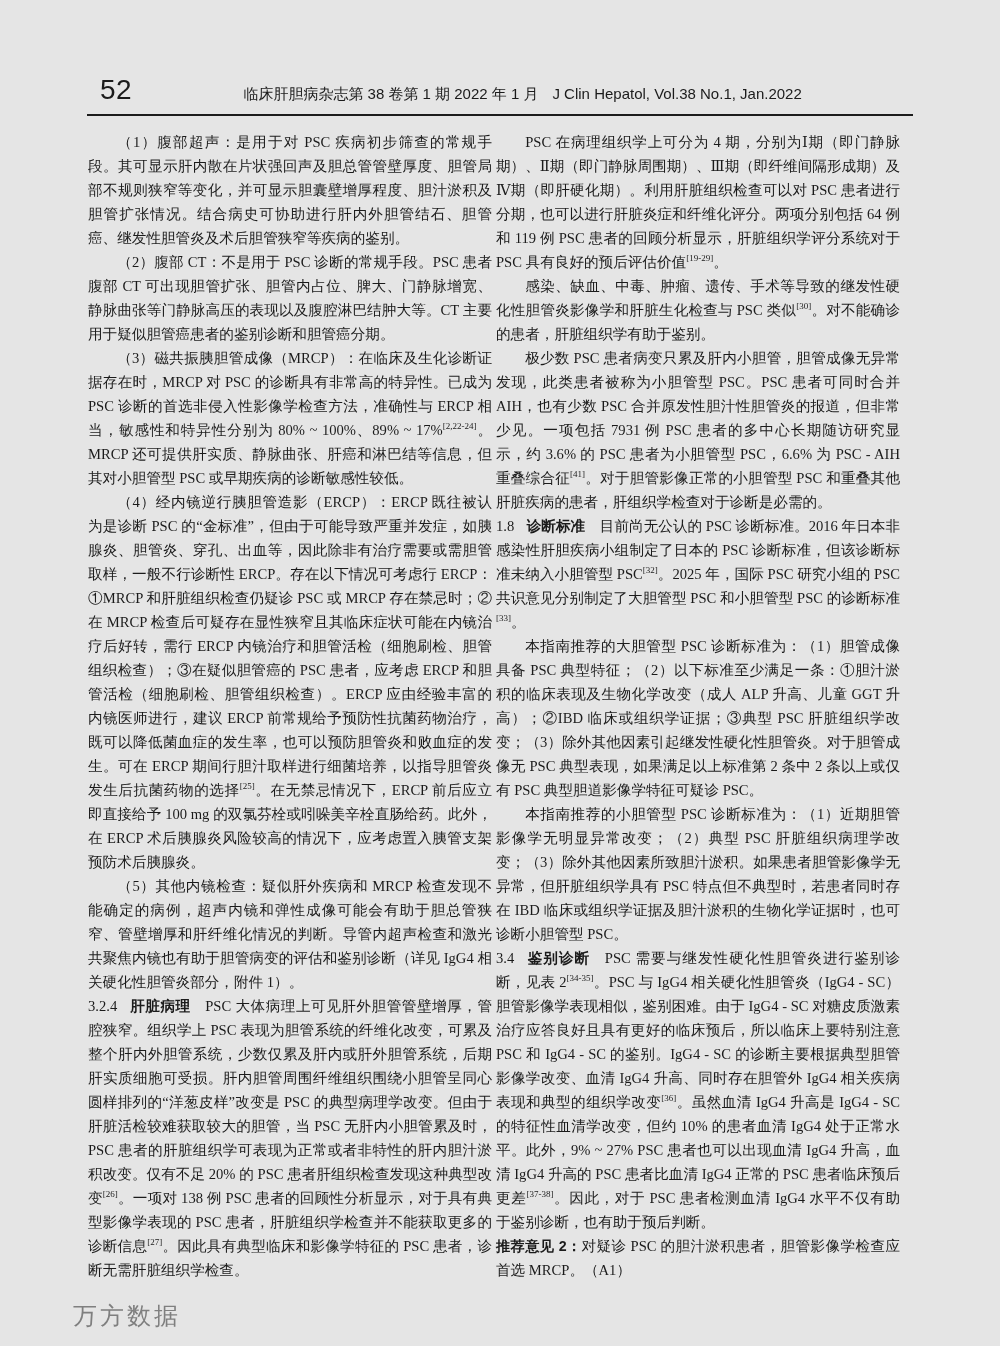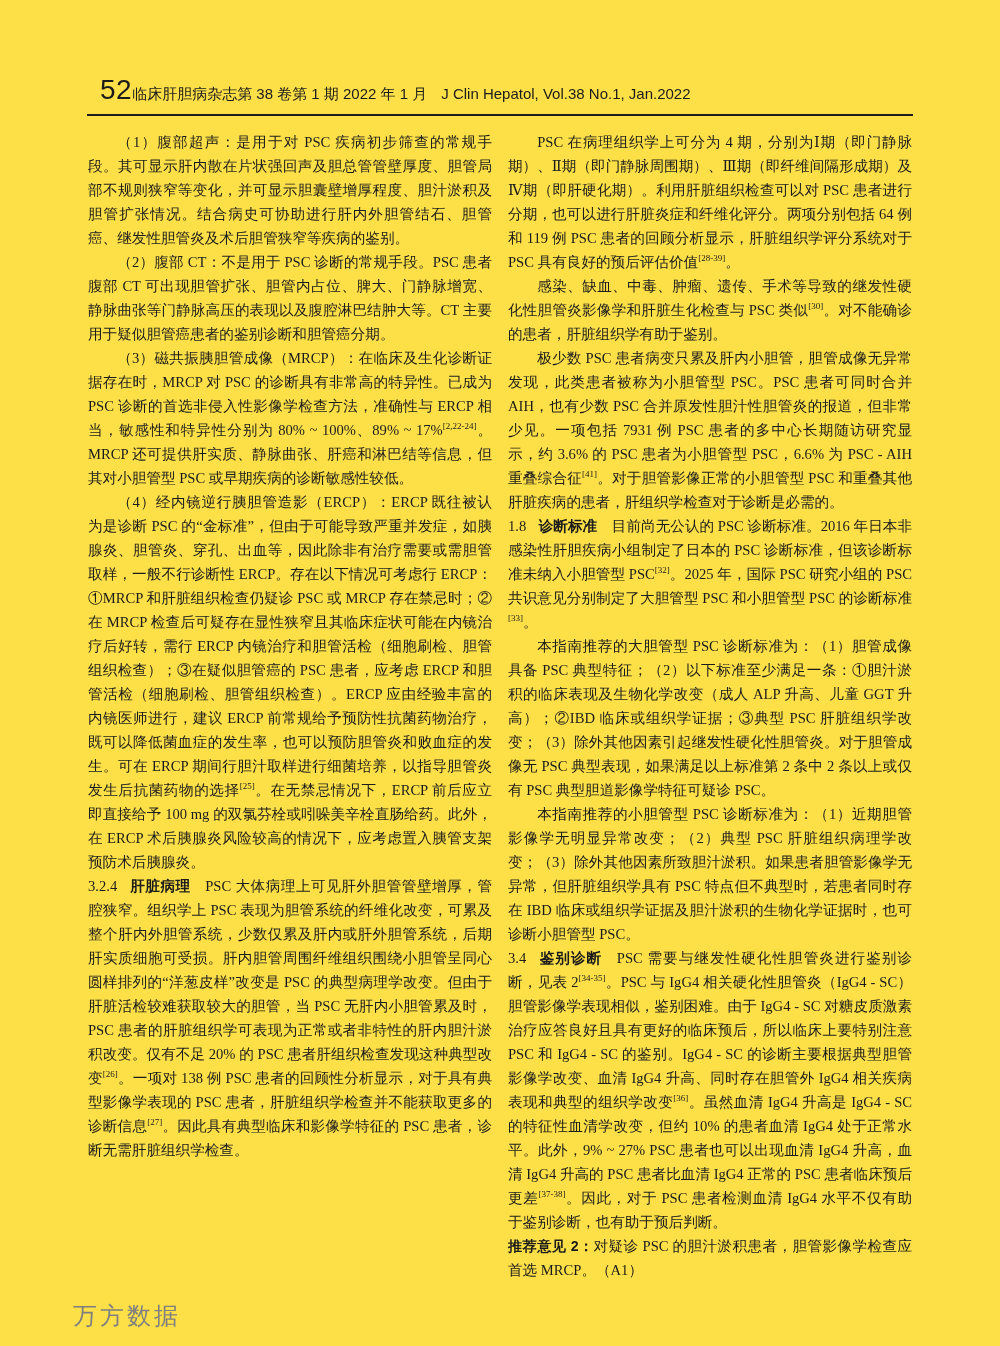--- a/index.html
+++ b/index.html
@@ -1,48 +1,48 @@
 <!DOCTYPE html>
 <html lang="zh"><head>
 <meta charset="utf-8">
 <style>
   html,body{margin:0;padding:0;background:#ffffff;}
   .page{
     position:relative;
     width:1000px;height:1346px;
-    background:#fde047;
+    background:#e5e5e5;
     overflow:hidden;
     font-family:"Liberation Serif","DejaVu Serif",serif;
     color:#1b1b1b;
   }
   
   .page-header{
     position:absolute;left:87px;top:0;width:826px;height:114px;
     border-bottom:2.5px solid #1c1c1c;
     display:flex;align-items:flex-end;
   }
   .page-number{
     font-family:"Liberation Sans","DejaVu Sans",sans-serif;
     font-size:28px;line-height:1;
     padding:0 0 10px 13px;
     letter-spacing:.5px;
   }
   .journal-line{
-    flex:1;text-align:left;
+    flex:1;text-align:center;
     font-family:"Liberation Sans","DejaVu Sans",sans-serif;
     font-size:15px;line-height:1;
     padding-bottom:13px;
     white-space:nowrap;
   }
   .journal-cn{margin-right:14px;}
   
   .content{
     position:absolute;top:130px;left:88px;
     width:824px;height:1185px;
-    display:flex;gap:16px;
+    display:flex;gap:4px;
     overflow:hidden;
   }
   .column{
     width:404px;
     font-size:14.6px;
     line-height:24px;
     text-align:justify;
   }
   .para{margin:0;}
   .para.indent{text-indent:2em;}
@@ -76,24 +76,25 @@
       <span class="journal-cn">临床肝胆病杂志第 38 卷第 1 期 2022 年 1 月</span><span class="journal-en">J Clin Hepatol, Vol.38 No.1, Jan.2022</span>
     </div>
   </div>
 
   <div class="content">
     <div class="column">
         <p class="para indent"><span class="run">（1）腹部超声：是用于对 PSC 疾病初步筛查的常规手段。其可显示肝内散在片状强回声及胆总管管壁厚度、胆管局部不规则狭窄等变化，并可显示胆囊壁增厚程度、胆汁淤积及胆管扩张情况。结合病史可协助进行肝内外胆管结石、胆管癌、继发性胆管炎及术后胆管狭窄等疾病的鉴别。</span></p>
         <p class="para indent"><span class="run">（2）腹部 CT：不是用于 PSC 诊断的常规手段。PSC 患者腹部 CT 可出现胆管扩张、胆管内占位、脾大、门静脉增宽、静脉曲张等门静脉高压的表现以及腹腔淋巴结肿大等。CT 主要用于疑似胆管癌患者的鉴别诊断和胆管癌分期。</span></p>
         <p class="para indent"><span class="run">（3）磁共振胰胆管成像（MRCP）：在临床及生化诊断证据存在时，MRCP 对 PSC 的诊断具有非常高的特异性。已成为 PSC 诊断的首选非侵入性影像学检查方法，准确性与 ERCP 相当，敏感性和特异性分别为 80% ~ 100%、89% ~ 17%</span><sup class="ref">[2,22-24]</sup><span class="run">。MRCP 还可提供肝实质、静脉曲张、肝癌和淋巴结等信息，但其对小胆管型 PSC 或早期疾病的诊断敏感性较低。</span></p>
         <p class="para indent"><span class="run">（4）经内镜逆行胰胆管造影（ERCP）：ERCP 既往被认为是诊断 PSC 的“金标准”，但由于可能导致严重并发症，如胰腺炎、胆管炎、穿孔、出血等，因此除非有治疗需要或需胆管取样，一般不行诊断性 ERCP。存在以下情况可考虑行 ERCP：①MRCP 和肝脏组织检查仍疑诊 PSC 或 MRCP 存在禁忌时；②在 MRCP 检查后可疑存在显性狭窄且其临床症状可能在内镜治疗后好转，需行 ERCP 内镜治疗和胆管活检（细胞刷检、胆管组织检查）；③在疑似胆管癌的 PSC 患者，应考虑 ERCP 和胆管活检（细胞刷检、胆管组织检查）。ERCP 应由经验丰富的内镜医师进行，建议 ERCP 前常规给予预防性抗菌药物治疗，既可以降低菌血症的发生率，也可以预防胆管炎和败血症的发生。可在 ERCP 期间行胆汁取样进行细菌培养，以指导胆管炎发生后抗菌药物的选择</span><sup class="ref">[25]</sup><span class="run">。在无禁忌情况下，ERCP 前后应立即直接给予 100 mg 的双氯芬栓或吲哚美辛栓直肠给药。此外，在 ERCP 术后胰腺炎风险较高的情况下，应考虑置入胰管支架预防术后胰腺炎。</span></p>
+        <p class="para indent"><span class="run">（5）其他内镜检查：疑似肝外疾病和 MRCP 检查发现不能确定的病例，超声内镜和弹性成像可能会有助于胆总管狭窄、管壁增厚和肝纤维化情况的判断。导管内超声检查和激光共聚焦内镜也有助于胆管病变的评估和鉴别诊断（详见 IgG4 相关硬化性胆管炎部分，附件 1）。</span></p>
         <p class="para"><span class="sec-num">3.2.4</span><span class="sec-title">肝脏病理</span><span class="run">PSC 大体病理上可见肝外胆管管壁增厚，管腔狭窄。组织学上 PSC 表现为胆管系统的纤维化改变，可累及整个肝内外胆管系统，少数仅累及肝内或肝外胆管系统，后期肝实质细胞可受损。肝内胆管周围纤维组织围绕小胆管呈同心圆样排列的“洋葱皮样”改变是 PSC 的典型病理学改变。但由于肝脏活检较难获取较大的胆管，当 PSC 无肝内小胆管累及时，PSC 患者的肝脏组织学可表现为正常或者非特性的肝内胆汁淤积改变。仅有不足 20% 的 PSC 患者肝组织检查发现这种典型改变</span><sup class="ref">[26]</sup><span class="run">。一项对 138 例 PSC 患者的回顾性分析显示，对于具有典型影像学表现的 PSC 患者，肝脏组织学检查并不能获取更多的诊断信息</span><sup class="ref">[27]</sup><span class="run">。因此具有典型临床和影像学特征的 PSC 患者，诊断无需肝脏组织学检查。</span></p>
       </div>
     <div class="column">
-        <p class="para indent"><span class="run">PSC 在病理组织学上可分为 4 期，分别为Ⅰ期（即门静脉期）、Ⅱ期（即门静脉周围期）、Ⅲ期（即纤维间隔形成期）及Ⅳ期（即肝硬化期）。利用肝脏组织检查可以对 PSC 患者进行分期，也可以进行肝脏炎症和纤维化评分。两项分别包括 64 例和 119 例 PSC 患者的回顾分析显示，肝脏组织学评分系统对于 PSC 具有良好的预后评估价值</span><sup class="ref">[28-39]</sup><span class="run">。</span></p>
+        <p class="para indent"><span class="run">PSC 在病理组织学上可分为 4 期，分别为Ⅰ期（即门静脉期）、Ⅱ期（即门静脉周围期）、Ⅲ期（即纤维间隔形成期）及Ⅳ期（即肝硬化期）。利用肝脏组织检查可以对 PSC 患者进行分期，也可以进行肝脏炎症和纤维化评分。两项分别包括 64 例和 119 例 PSC 患者的回顾分析显示，肝脏组织学评分系统对于 PSC 具有良好的预后评估价值</span><sup class="ref">[19-29]</sup><span class="run">。</span></p>
         <p class="para indent"><span class="run">感染、缺血、中毒、肿瘤、遗传、手术等导致的继发性硬化性胆管炎影像学和肝脏生化检查与 PSC 类似</span><sup class="ref">[30]</sup><span class="run">。对不能确诊的患者，肝脏组织学有助于鉴别。</span></p>
         <p class="para indent"><span class="run">极少数 PSC 患者病变只累及肝内小胆管，胆管成像无异常发现，此类患者被称为小胆管型 PSC。PSC 患者可同时合并 AIH，也有少数 PSC 合并原发性胆汁性胆管炎的报道，但非常少见。一项包括 7931 例 PSC 患者的多中心长期随访研究显示，约 3.6% 的 PSC 患者为小胆管型 PSC，6.6% 为 PSC - AIH 重叠综合征</span><sup class="ref">[41]</sup><span class="run">。对于胆管影像正常的小胆管型 PSC 和重叠其他肝脏疾病的患者，肝组织学检查对于诊断是必需的。</span></p>
         <p class="para"><span class="sec-num">1.8</span><span class="sec-title">诊断标准</span><span class="run">目前尚无公认的 PSC 诊断标准。2016 年日本非感染性肝胆疾病小组制定了日本的 PSC 诊断标准，但该诊断标准未纳入小胆管型 PSC</span><sup class="ref">[32]</sup><span class="run">。2025 年，国际 PSC 研究小组的 PSC 共识意见分别制定了大胆管型 PSC 和小胆管型 PSC 的诊断标准</span><sup class="ref">[33]</sup><span class="run">。</span></p>
         <p class="para indent"><span class="run">本指南推荐的大胆管型 PSC 诊断标准为：（1）胆管成像具备 PSC 典型特征；（2）以下标准至少满足一条：①胆汁淤积的临床表现及生物化学改变（成人 ALP 升高、儿童 GGT 升高）；②IBD 临床或组织学证据；③典型 PSC 肝脏组织学改变；（3）除外其他因素引起继发性硬化性胆管炎。对于胆管成像无 PSC 典型表现，如果满足以上标准第 2 条中 2 条以上或仅有 PSC 典型胆道影像学特征可疑诊 PSC。</span></p>
         <p class="para indent"><span class="run">本指南推荐的小胆管型 PSC 诊断标准为：（1）近期胆管影像学无明显异常改变；（2）典型 PSC 肝脏组织病理学改变；（3）除外其他因素所致胆汁淤积。如果患者胆管影像学无异常，但肝脏组织学具有 PSC 特点但不典型时，若患者同时存在 IBD 临床或组织学证据及胆汁淤积的生物化学证据时，也可诊断小胆管型 PSC。</span></p>
         <p class="para"><span class="sec-num">3.4</span><span class="sec-title">鉴别诊断</span><span class="run">PSC 需要与继发性硬化性胆管炎进行鉴别诊断，见表 2</span><sup class="ref">[34-35]</sup><span class="run">。PSC 与 IgG4 相关硬化性胆管炎（IgG4 - SC）胆管影像学表现相似，鉴别困难。由于 IgG4 - SC 对糖皮质激素治疗应答良好且具有更好的临床预后，所以临床上要特别注意 PSC 和 IgG4 - SC 的鉴别。IgG4 - SC 的诊断主要根据典型胆管影像学改变、血清 IgG4 升高、同时存在胆管外 IgG4 相关疾病表现和典型的组织学改变</span><sup class="ref">[36]</sup><span class="run">。虽然血清 IgG4 升高是 IgG4 - SC 的特征性血清学改变，但约 10% 的患者血清 IgG4 处于正常水平。此外，9% ~ 27% PSC 患者也可以出现血清 IgG4 升高，血清 IgG4 升高的 PSC 患者比血清 IgG4 正常的 PSC 患者临床预后更差</span><sup class="ref">[37-38]</sup><span class="run">。因此，对于 PSC 患者检测血清 IgG4 水平不仅有助于鉴别诊断，也有助于预后判断。</span></p>
         <p class="para"><span class="bold-run">推荐意见 2：</span><span class="run">对疑诊 PSC 的胆汁淤积患者，胆管影像学检查应首选 MRCP。（A1）</span></p>
       </div>
   </div>
 

